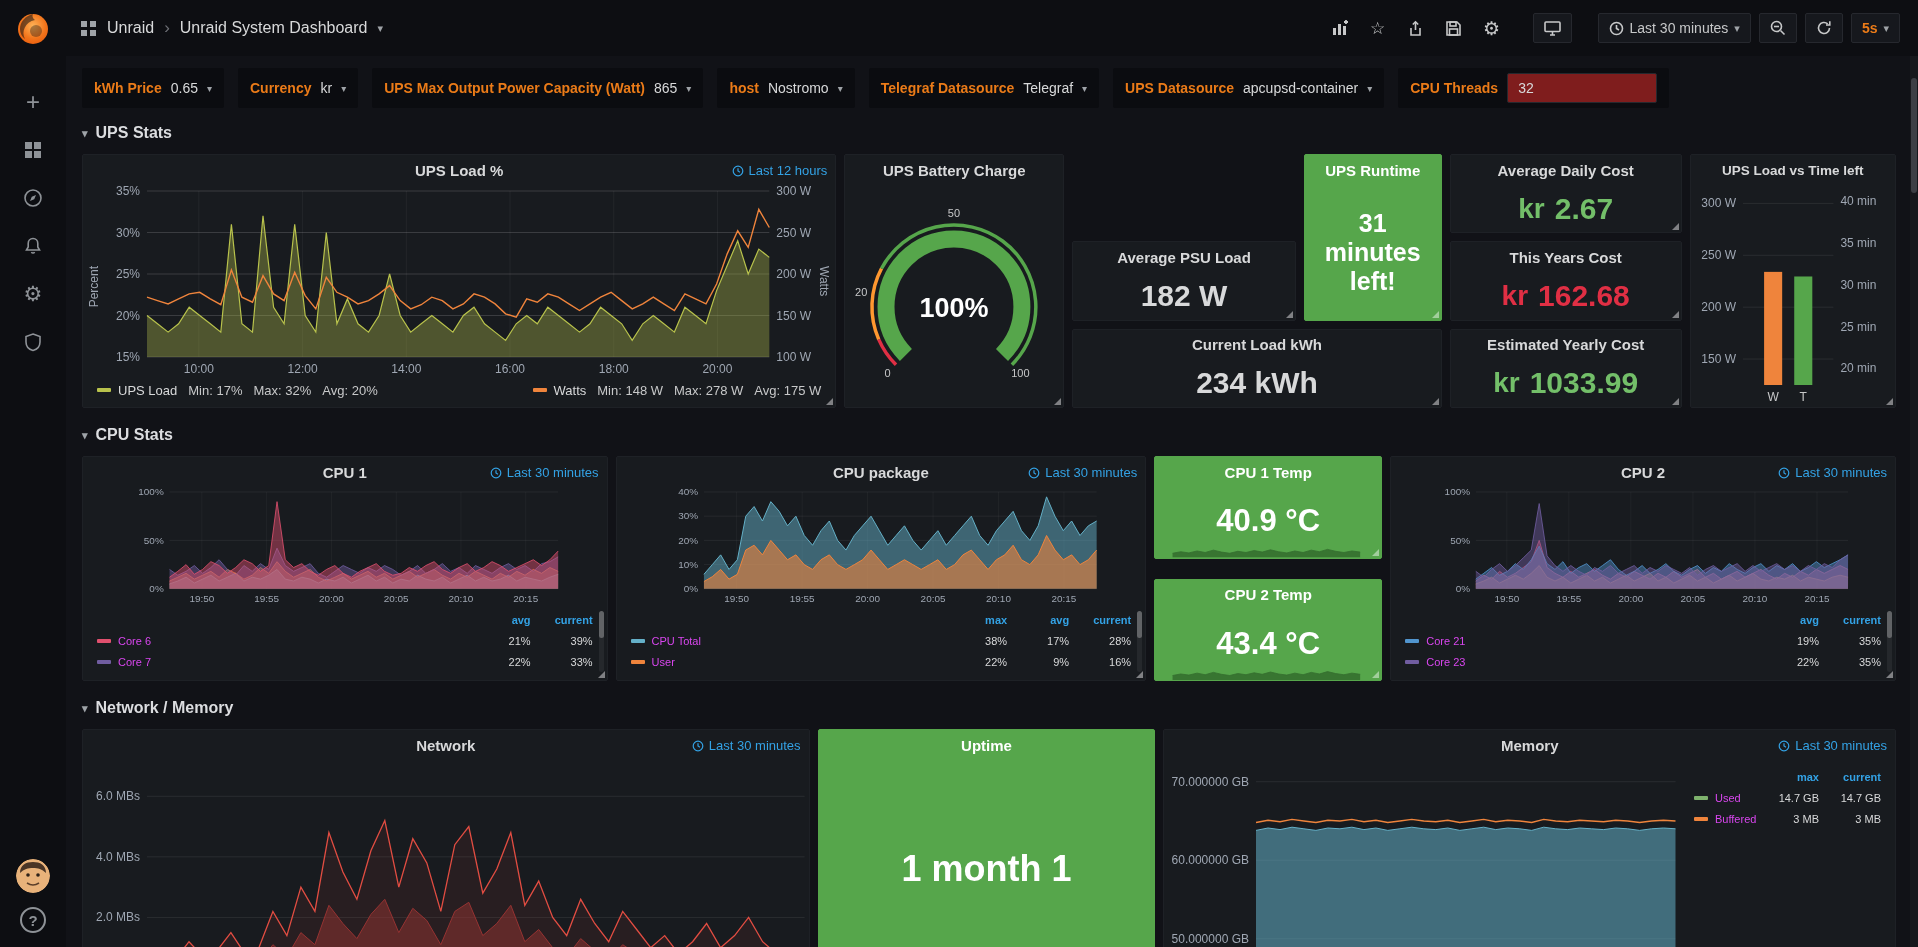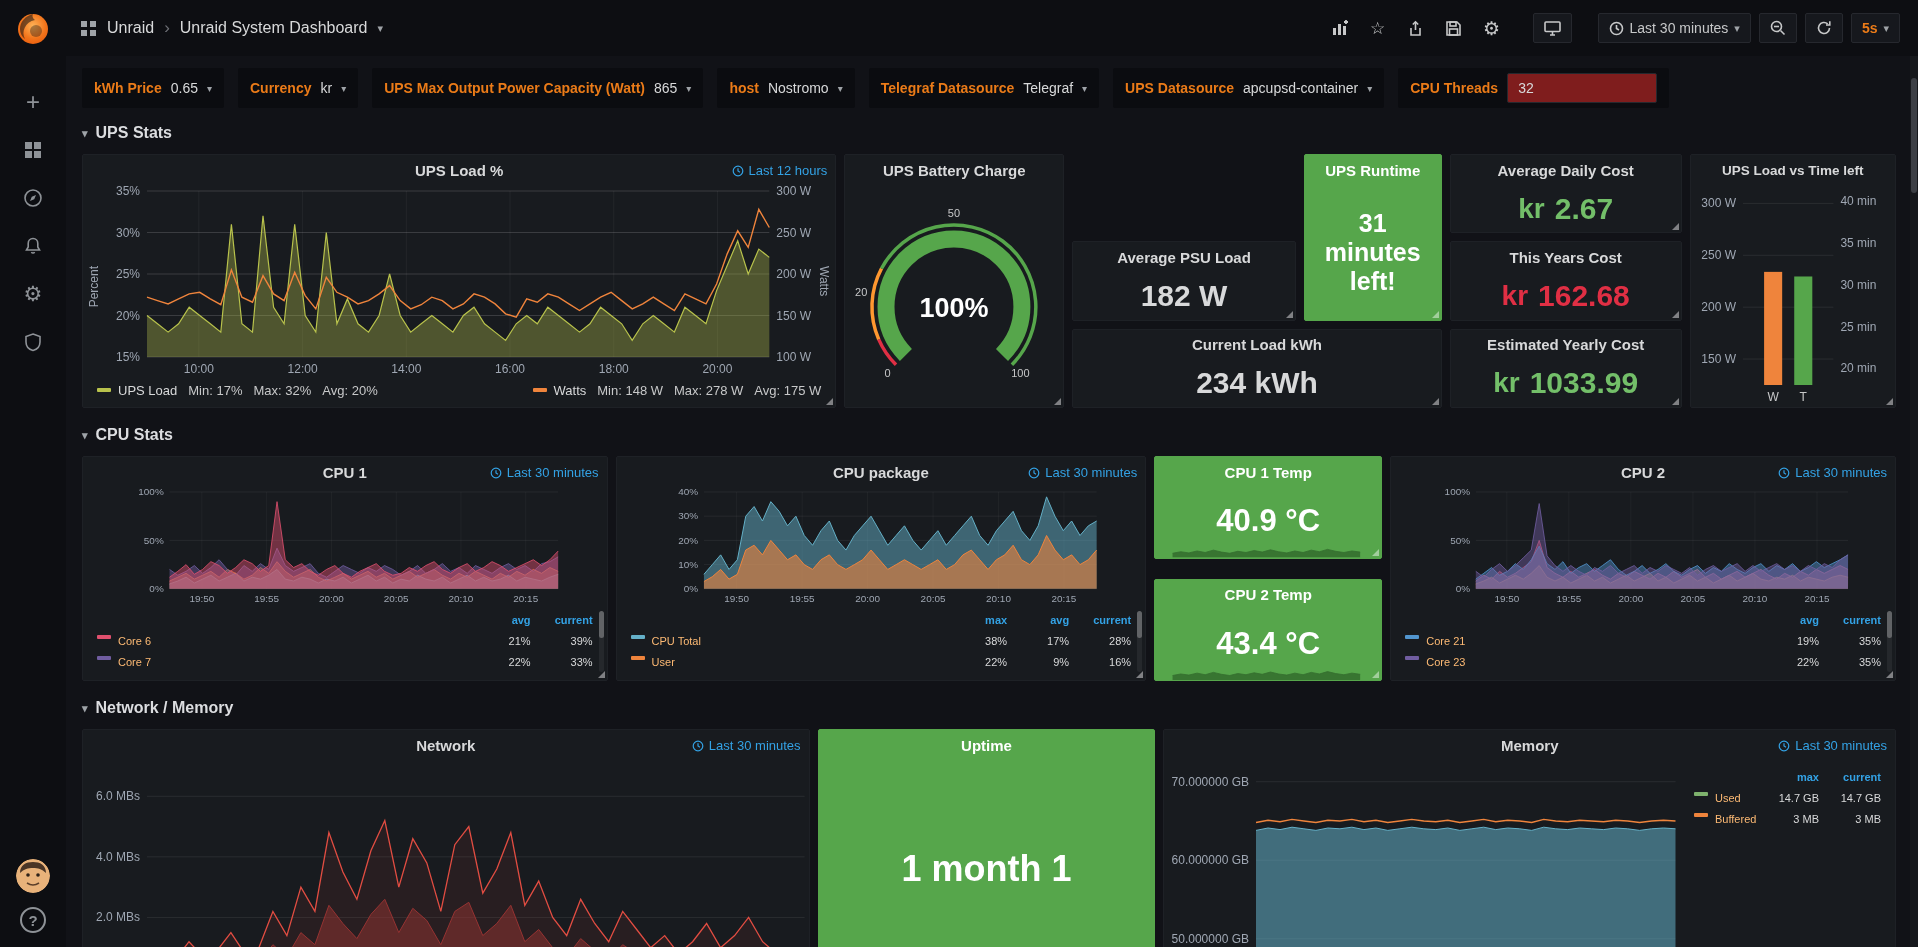--- a/index.html
+++ b/index.html
@@ -65,21 +65,21 @@
   .axis-right{right:4px;writing-mode:vertical-rl;}
 
   
   .legend-inline{height:28px;display:flex;align-items:center;justify-content:space-between;padding:0 14px 6px 14px;font-size:13px;flex-shrink:0;}
   .ileg-item{display:flex;align-items:center;gap:7px;cursor:pointer;}
   .swatch{display:inline-block;width:14px;height:4px;border-radius:1px;}
   .ileg-name{color:#d8d9da;}
   .ileg-stat{color:#c7c8c9;margin-left:4px;}
   .legend-table{position:relative;padding:2px 14px 8px;font-size:11px;flex-shrink:0;}
   .tleg-row{display:flex;align-items:center;height:21px;cursor:pointer;}
-  .tleg-name{flex:1;display:flex;align-items:flex-start;gap:7px;color:#fdba74;}
+  .tleg-name{flex:1;display:flex;align-items:center;gap:7px;color:#d946ef;}
   .tleg-val{width:62px;text-align:right;color:#d8d9da;}
   .tleg-head .tleg-val{color:#33a2e5;font-weight:600;cursor:pointer;}
   .legend-scroll{position:absolute;right:3px;top:4px;bottom:8px;width:5px;background:rgba(255,255,255,0.06);border-radius:3px;}
   .legend-scroll .lthumb{position:absolute;top:0;left:0;right:0;height:45%;background:rgba(255,255,255,0.28);border-radius:3px;}
 
   
   .stats-grid{display:grid;grid-template-columns:1.62fr 1fr 1.68fr;grid-template-rows:1fr 1fr 1fr;gap:8px;grid-template-areas:"load runtime daily" "psu runtime year" "kwh kwh est";}
   .ga-load{grid-area:load}.ga-runtime{grid-area:runtime}.ga-daily{grid-area:daily}
   .ga-psu{grid-area:psu}.ga-year{grid-area:year}.ga-kwh{grid-area:kwh}.ga-est{grid-area:est}
   .stat-body{flex:1;display:flex;align-items:center;justify-content:center;gap:10px;}

